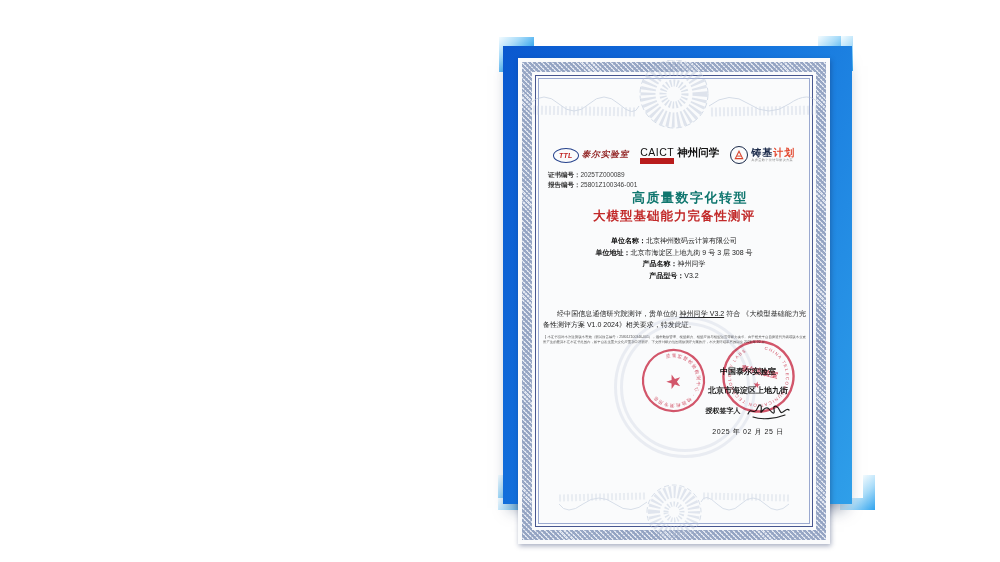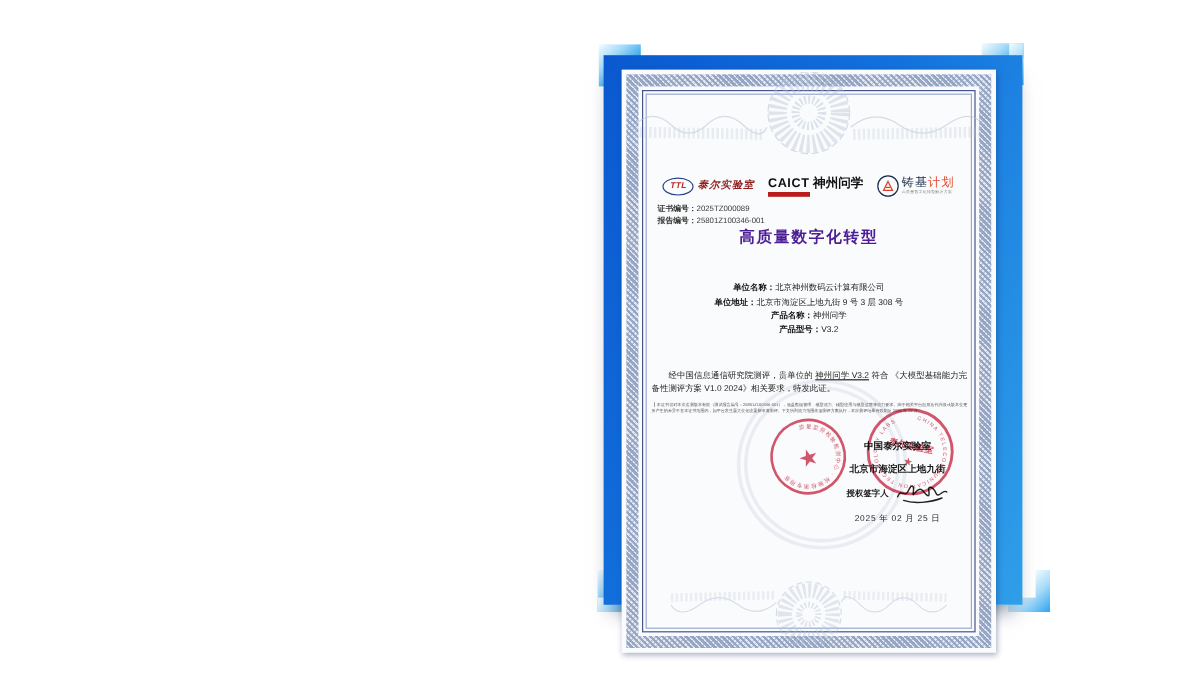--- a/index.html
+++ b/index.html
@@ -30,33 +30,33 @@
   .orn-top{top:2px;}
   .orn-bottom{bottom:6px;transform:translateX(-50%) rotate(180deg);opacity:.5;}
 
   
   .logos{top:80px;left:24px;right:24px;height:34px;display:flex;justify-content:center;align-items:center;gap:11px;}
   .ttl{display:flex;align-items:center;gap:3px;}
   .ttl-ellipse{width:24px;height:13px;border:1.5px solid #24418c;border-radius:50%;display:flex;align-items:center;justify-content:center;
     color:#c22525;font-weight:bold;font-style:italic;font-size:7px;letter-spacing:.3px;}
   .ttl-script{font-family:"DejaVu Serif",serif;font-style:italic;font-weight:bold;color:#8f1f1f;font-size:8.5px;letter-spacing:1px;}
   .caict{display:flex;align-items:baseline;gap:3px;}
-  .caict-abbr{font-size:10.5px;font-weight:bold;color:#101010;letter-spacing:.5px;border-bottom:4px solid #b91c1c;padding-bottom:.5px;}
+  .caict-abbr{font-size:10.5px;font-weight:normal;color:#101010;letter-spacing:.5px;border-bottom:6px solid #b91c1c;padding-bottom:.5px;}
   .caict-name{font-size:10.5px;font-weight:bold;color:#101010;}
   .zhuji{display:flex;align-items:center;gap:3px;}
   .zhuji-circle{width:16px;height:16px;border:1.3px solid #1b2a4a;border-radius:50%;display:flex;align-items:center;justify-content:center;}
   .zhuji-txt{display:flex;flex-direction:column;line-height:1;}
-  .zhuji-main{font-size:10px;font-weight:normal;letter-spacing:1px;}
+  .zhuji-main{font-size:10px;font-weight:bold;letter-spacing:1px;}
   .zhuji-main .p1{color:#1b2a4a;} .zhuji-main .p2{color:#e2452b;}
   .zhuji-tag{font-size:3.2px;color:#8a8a8a;margin-top:1.5px;letter-spacing:.3px;}
 
   .numbers{left:30px;top:112px;font-size:6.5px;line-height:10px;color:#3c3c3c;}
   .numbers b{font-weight:bold;color:#333;}
 
-  .title1{top:131px;left:0;width:100%;text-align:center;font-size:13px;font-weight:bold;color:#4c1d95;letter-spacing:1.5px;}
+  .title1{top:131px;left:16px;width:100%;text-align:center;font-size:13px;font-weight:bold;color:#0f766e;letter-spacing:1.5px;}
   .title2{top:150px;left:0;width:100%;text-align:center;font-size:12.5px;font-weight:bold;color:#c22a2a;letter-spacing:1px;}
 
   .info{top:177px;left:0;width:100%;text-align:center;font-size:7px;line-height:11.5px;color:#222;}
   .info b{font-weight:bold;color:#111;}
 
   .body-par{left:25px;top:250px;width:263px;font-size:7px;line-height:11px;text-align:justify;text-indent:14px;color:#222;}
   .body-par .hl{text-decoration:underline;}
   .footnote{left:25px;top:277px;width:263px;font-size:3.4px;line-height:5.4px;color:#555;text-align:justify;}
 
   .wm-ring{left:96px;top:258px;width:124px;height:124px;border:9px double rgba(150,160,195,.16);border-radius:50%;}
@@ -131,20 +131,21 @@
         </span>
       </div>
     </div>
 
     <div class="abs numbers">
       <div><b>证书编号：</b><span>2025TZ000089</span></div>
       <div><b>报告编号：</b><span>25801Z100346-001</span></div>
     </div>
 
     <div class="abs title1">高质量数字化转型</div>
+    <div class="abs title2">大模型基础能力完备性测评</div>
 
     <div class="abs info">
       <div><b>单位名称：</b><span>北京神州数码云计算有限公司</span></div>
       <div><b>单位地址：</b><span>北京市海淀区上地九街 9 号 3 层 308 号</span></div>
       <div><b>产品名称：</b><span>神州问学</span></div>
       <div><b>产品型号：</b><span>V3.2</span></div>
     </div>
 
     <div class="abs body-par">
       <span>经中国信息通信研究院测评，贵单位的 </span><span class="hl">神州问学 V3.2</span><span> 符合 《大模型基础能力完备性测评方案 V1.0 2024》相关要求，特发此证。</span>

